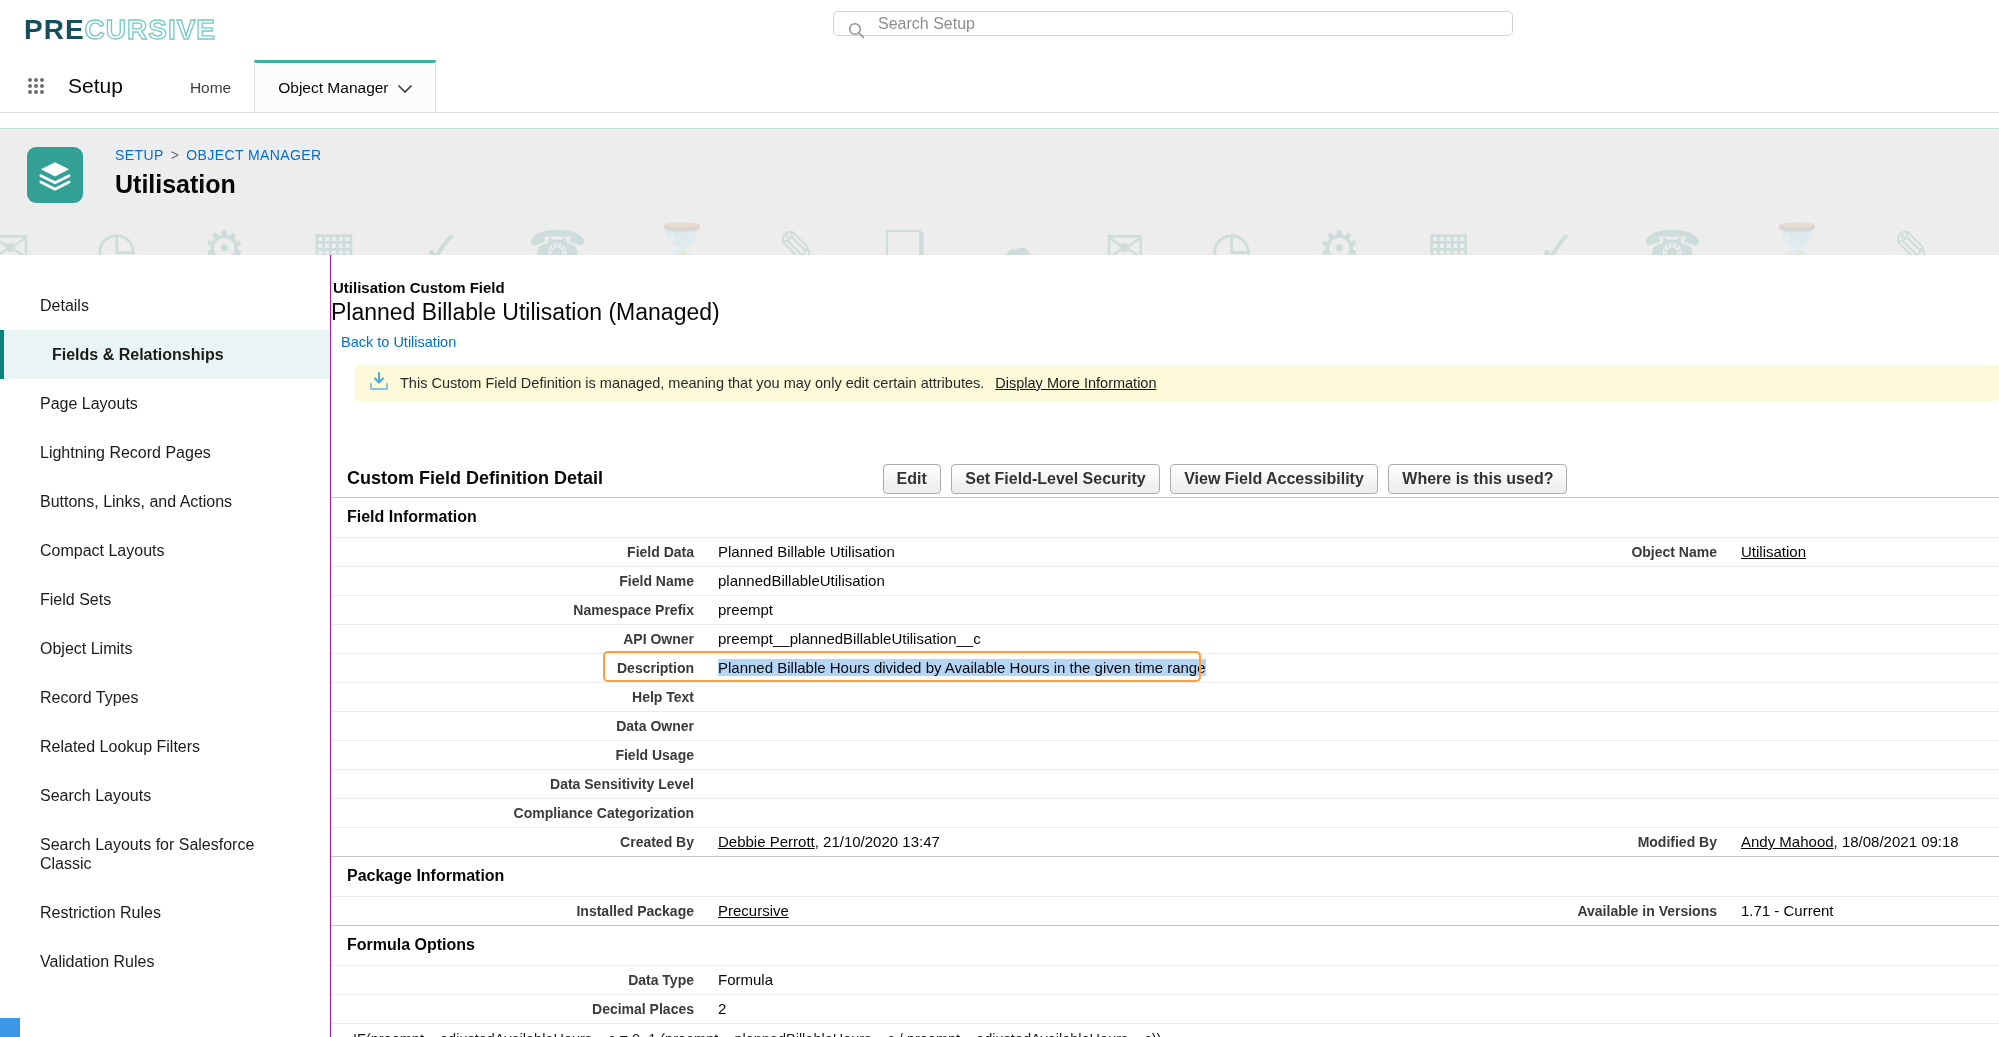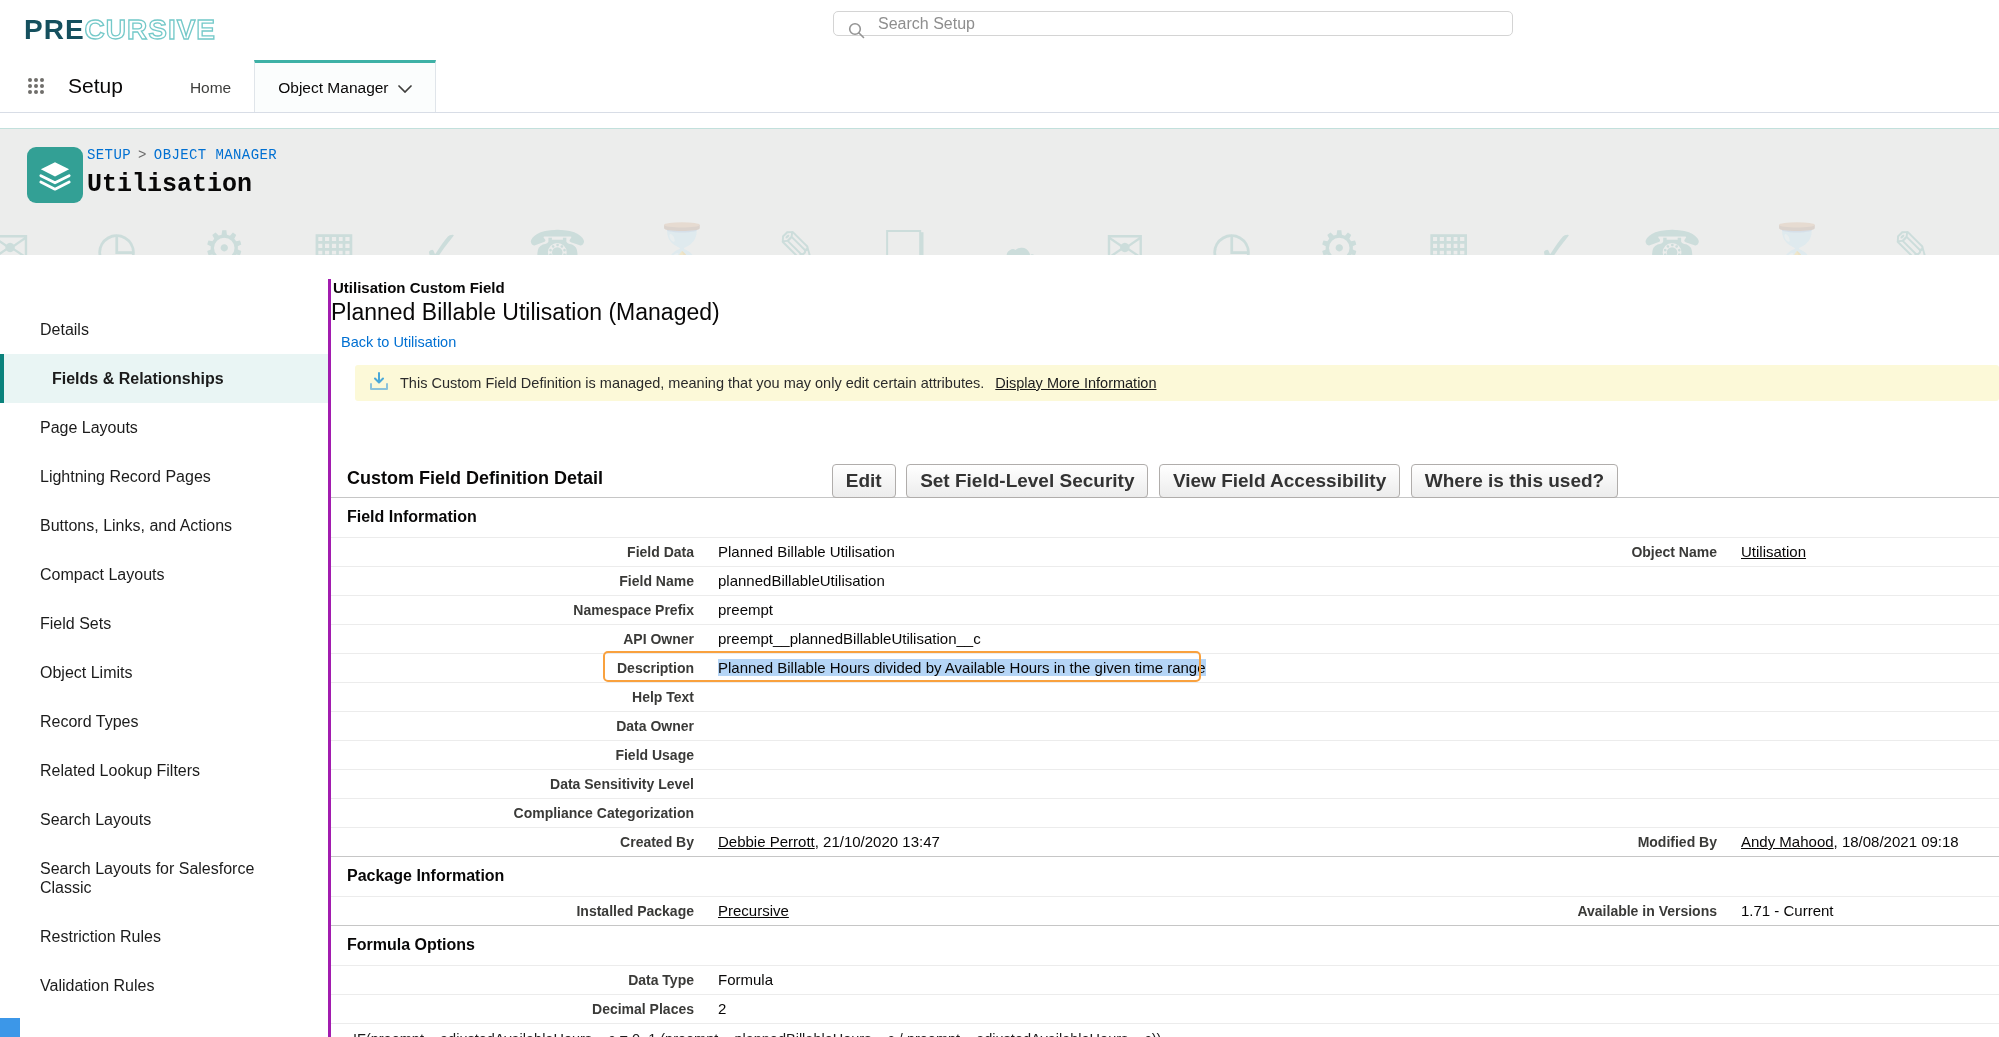--- a/index.html
+++ b/index.html
@@ -23,47 +23,47 @@
   .waffle { position:absolute; left:4px; top:3px; width:4px; height:4px; border-radius:50%; background:#706e6b;
     box-shadow:6px 0 0 #706e6b,12px 0 0 #706e6b,0 6px 0 #706e6b,6px 6px 0 #706e6b,12px 6px 0 #706e6b,
     0 12px 0 #706e6b,6px 12px 0 #706e6b,12px 12px 0 #706e6b; }
   .setup-label { align-self:center; font-size:21px; color:#080707; margin:0 44px 0 10px; }
   .tabs { display:flex; align-items:stretch; }
   .tab { display:flex; align-items:center; gap:9px; padding:0 23px; font-size:15.5px; color:#3e3e3c; cursor:pointer; border-top:3px solid transparent; }
   .tab.active { border-top:3px solid #3eb1a6; border-left:1px solid #e0e5ea; border-right:1px solid #e0e5ea; background:#fbfdfd; color:#080707; }
 
   
   .page-header { margin-top:15px; height:127px; background:#ecedec; border-top:1px solid #c2e0dc; position:relative; overflow:hidden; }
-  .ph-inner { display:flex; gap:4px; padding:18px 0 0 27px; position:relative; z-index:2;font-family:Liberation Mono, monospace; }
+  .ph-inner { display:flex; gap:32px; padding:18px 0 0 27px; position:relative; z-index:2; }
   .obj-icon { width:56px; height:56px; border-radius:9px; background:#33a095; display:flex; align-items:center; justify-content:center; flex-shrink:0; }
   .breadcrumb { font-size:14px; letter-spacing:.4px; }
   .breadcrumb a { color:#0070d2; text-decoration:none; cursor:pointer; }
   .breadcrumb .sep { color:#6b6b6b; margin:0 7px; }
   .ph-title { font-size:25px; font-weight:700; margin-top:7px; color:#080707; }
   .watermark { position:absolute; left:-10px; right:0; bottom:-22px; font-size:48px; letter-spacing:26px;
     white-space:nowrap; color:rgba(46,143,139,0.17); z-index:1; user-select:none; }
 
   
   .content { display:flex; height:782px; }
-  .sidebar { width:331px; flex-shrink:0; border-right:3px solid #a21caf; padding-top:26px;margin-top:24px; }
+  .sidebar { width:331px; flex-shrink:0; border-right:1px solid #a21caf; padding-top:26px; }
   .side-item { padding:15px 24px 15px 40px; font-size:16px; line-height:19px; color:#1b1b1b; cursor:pointer; }
   .side-item.active { background:#e9f5f4; font-weight:700; border-left:4px solid #0b827c; padding-left:48px; }
 
   .main { flex:1; padding-top:24px; position:relative; min-width:0; }
   .context-label { font-size:15px; font-weight:700; margin-left:2px; }
   .page-title { font-size:23px; font-weight:400; margin:3px 0 7px 0; }
   .back-link { display:inline-block; margin:0 0 15px 10px; font-size:14.5px; color:#0070d2; text-decoration:none; cursor:pointer; }
   .notice { margin-left:24px; background:#fcf9d8; border-radius:3px; display:flex; align-items:center; gap:11px;
     padding:7px 14px; font-size:14.5px; color:#2b2b2b; }
   .notice .more-link { color:#1b1b1b; text-decoration:underline; cursor:pointer; }
 
   .detail-header { margin-top:60px; position:relative; height:36px; }
   .detail-title { position:absolute; left:16px; top:7px; font-size:18px; font-weight:700; }
   .btn-group { text-align:center; padding-top:3px; transform:translateX(60px); }
-  .btn { display:inline-block; margin:0 3px; padding:5px 13px; font-size:19px; font-weight:700; color:#333;
+  .btn { display:inline-block; margin:0 3px; padding:5px 13px; font-size:16px; font-weight:700; color:#333;
     background:linear-gradient(#ffffff,#ececec); border:1px solid #b0adab; border-radius:4px; cursor:pointer; font-family:inherit; }
 
   .section-title { border-top:1px solid #c6c6c6; padding:10px 0 11px 16px; font-size:16px; font-weight:700; }
 
   .detail-row { display:grid; grid-template-columns:375px minmax(0,1fr) 300px 270px; border-top:1px solid #ececec;
     padding:4px 0; min-height:27px; position:relative; }
   .cell { font-size:15px; line-height:19px; }
   .cell.label { text-align:right; padding-right:12px; font-size:14px; font-weight:700; color:#3a3a38; padding-top:1px; }
   .cell.value { padding-left:12px; color:#080707; }
   .cell.wide { grid-column:2 / 5; }

